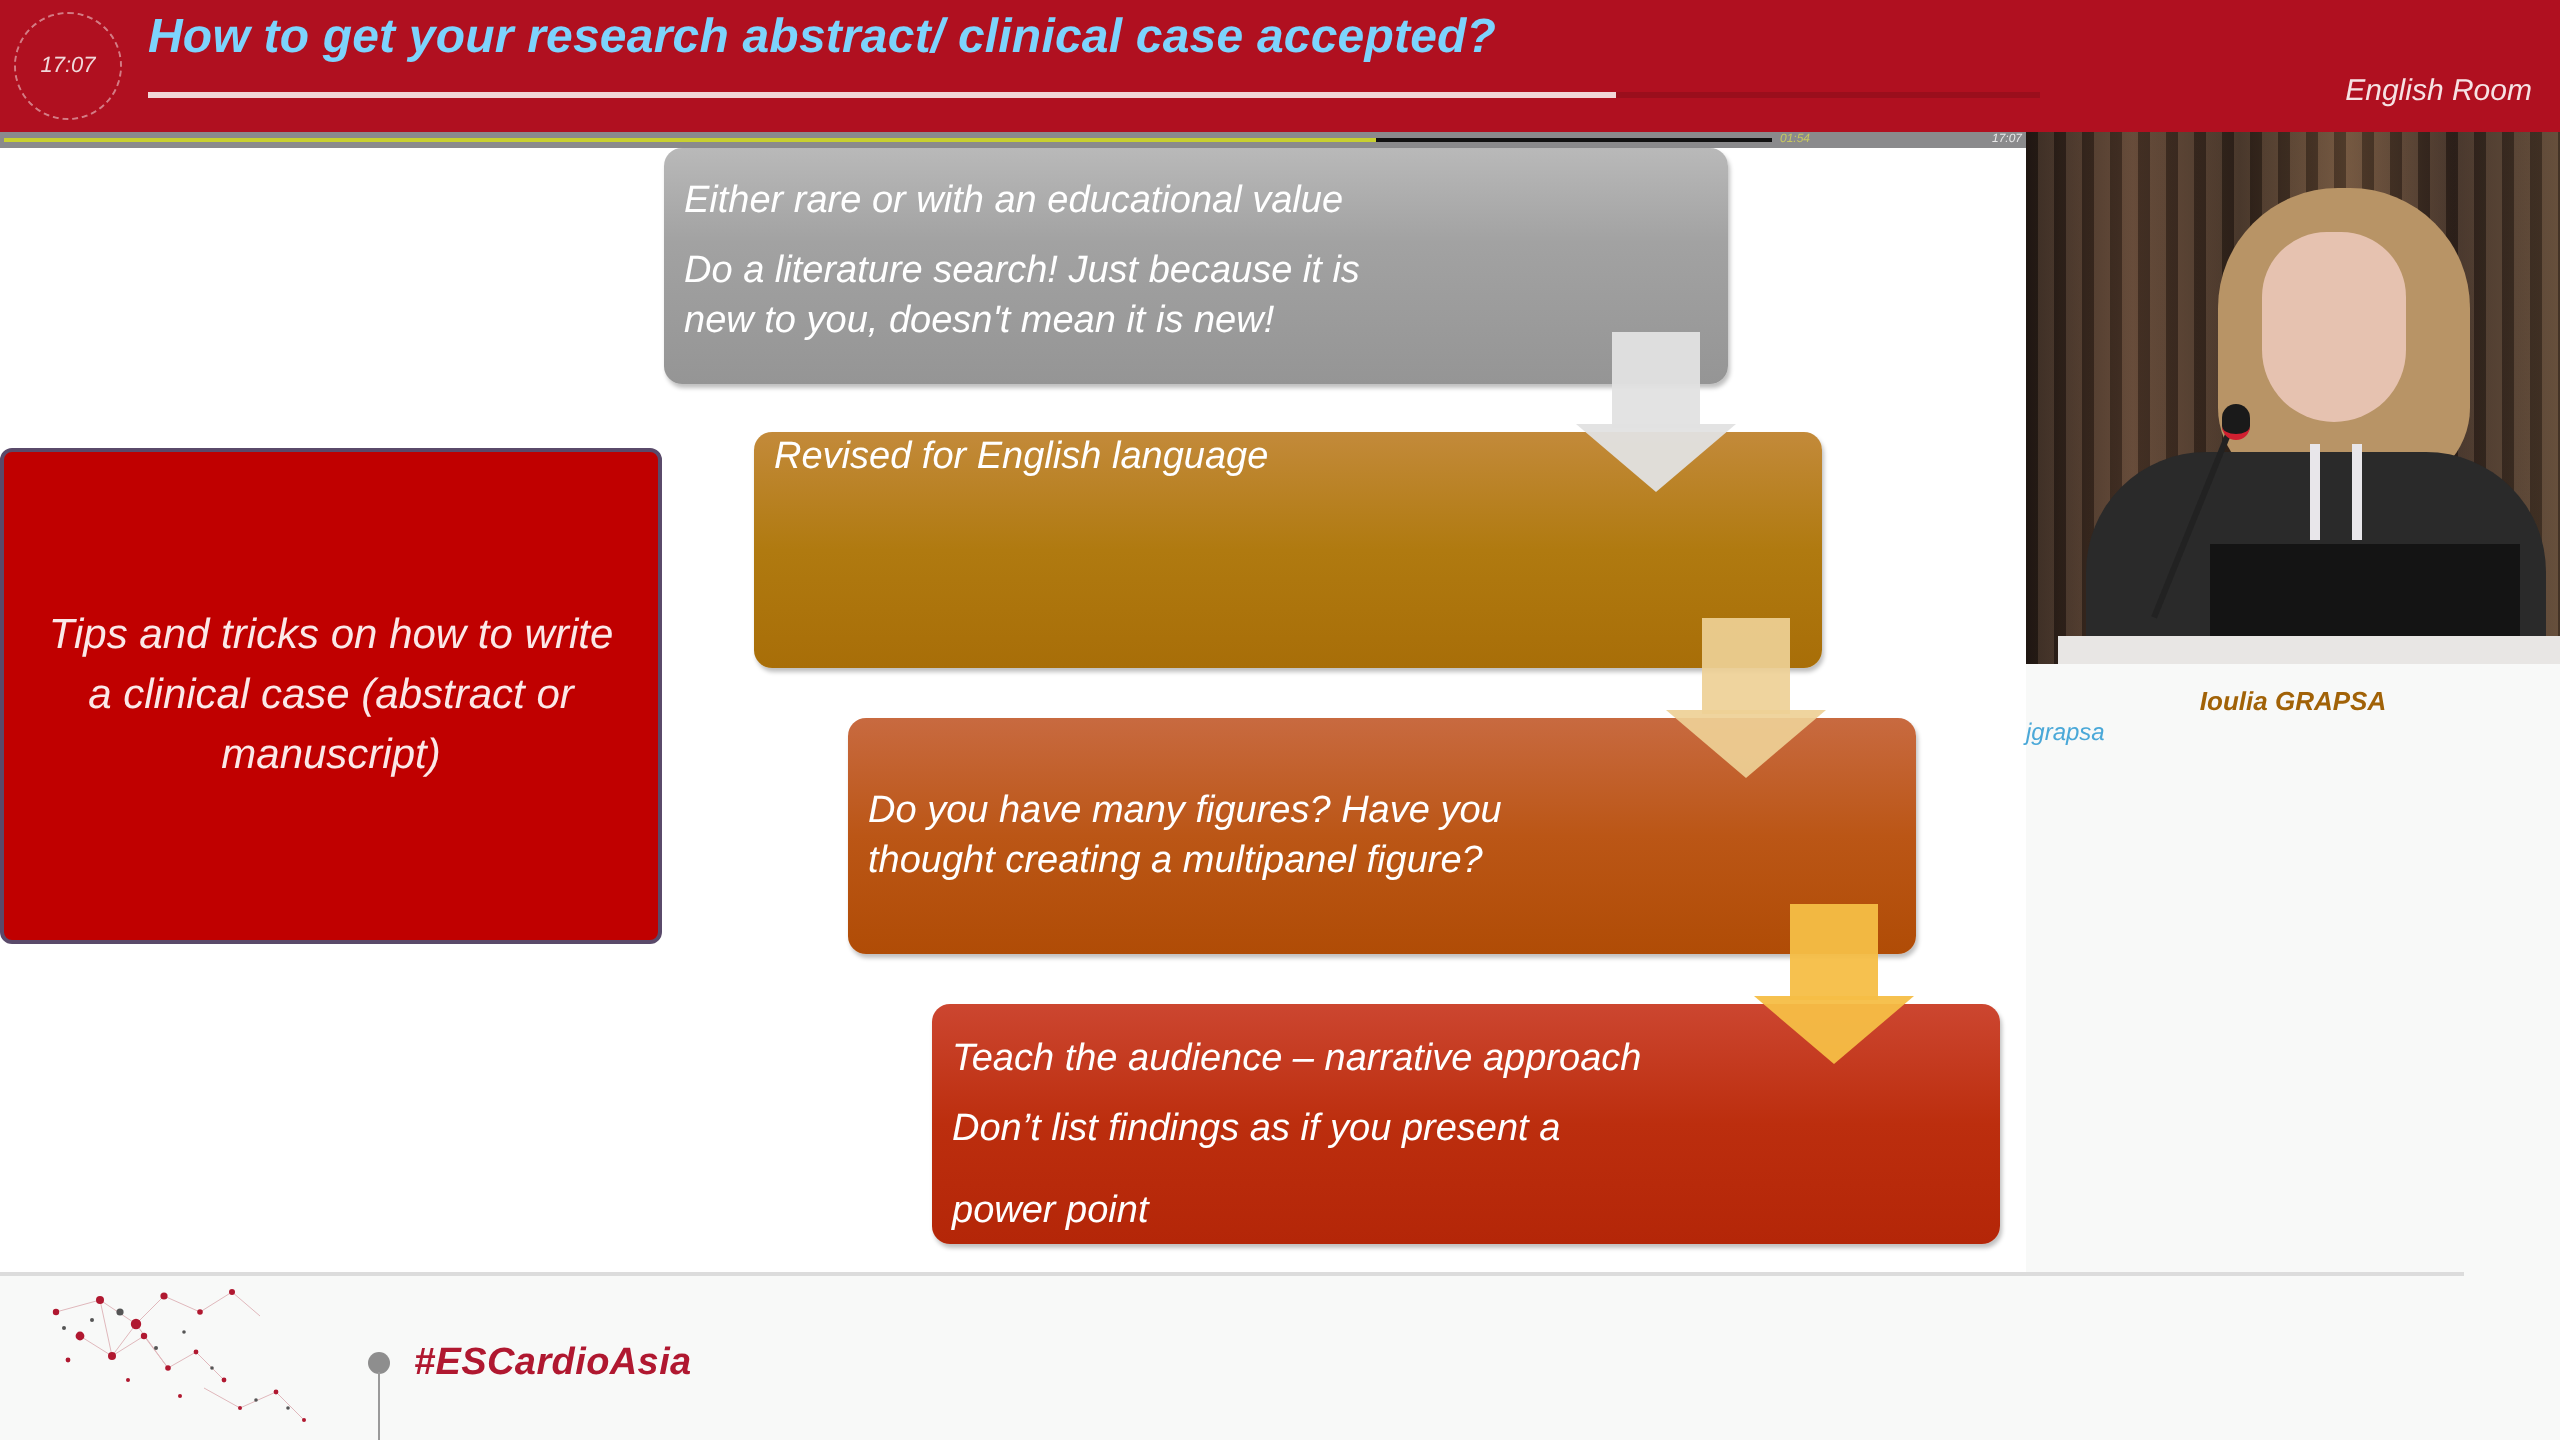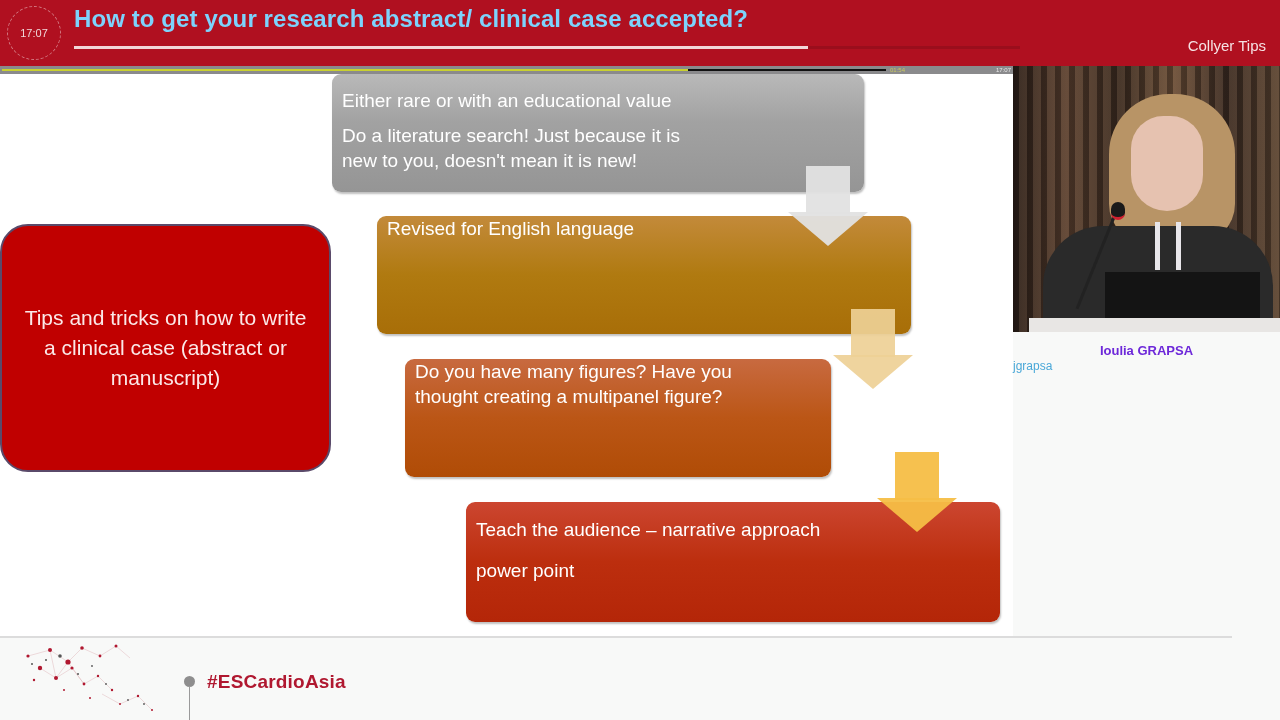--- a/index.html
+++ b/index.html
@@ -1,41 +1,41 @@
 <!DOCTYPE html>
 <html><head>
 <meta charset="utf-8">
 <style>
   * { margin: 0; padding: 0; box-sizing: border-box; }
   html, body { width: 1280px; height: 720px; overflow: hidden; background: #f8f9f8; font-family: "Liberation Sans", sans-serif; }
-  #root { position: relative; width: 1280px; height: 720px; }
+  #root { position: relative; width: 1280px; height: 720px; font-style: italic; }
 
   
   .header { position: absolute; left: 0; top: 0; width: 1280px; height: 66px; background: #b01020; }
   .clock { position: absolute; left: 7px; top: 6px; width: 54px; height: 54px; border-radius: 50%; border: 1px dashed rgba(255,255,255,0.45); color: #f0d8da; font-size: 11px; display: flex; align-items: center; justify-content: center; }
   .title { position: absolute; left: 74px; top: 5px; color: #7dd3fc; font-size: 24px; font-weight: bold; letter-spacing: 0.1px; white-space: nowrap; }
   .title-track { position: absolute; left: 74px; top: 46px; width: 946px; height: 3px; background: #9a0e1c; }
   .title-fill { position: absolute; left: 0; top: 0; height: 3px; width: 734px; background: #f2d6d8; }
   .room { position: absolute; right: 14px; top: 37px; color: #f6e2e4; font-size: 15px; }
 
   
   .slide { position: absolute; left: 0; top: 66px; width: 1013px; height: 570px; background: #ffffff; overflow: hidden; }
   .player-bar { position: absolute; left: 0; top: 0; width: 1013px; height: 8px; background: #8a8a8c; }
   .player-played { position: absolute; left: 2px; top: 3px; height: 2px; width: 686px; background: #c8d030; }
   .player-buffer { position: absolute; left: 688px; top: 3px; height: 2px; width: 198px; background: #111; }
   .player-elapsed { position: absolute; left: 890px; top: 0px; font-size: 6px; color: #c8c860; line-height: 8px; }
   .player-total { position: absolute; right: 2px; top: 0px; font-size: 6px; color: #e8e8e8; line-height: 8px; }
 
-  .topic-box { position: absolute; left: 0; top: 158px; width: 331px; height: 248px; background: #c00000; border: 2px solid #5a4a6a; border-radius: 28px; display: flex; align-items: center; justify-content: center; text-align: center; color: #fbe8e8; font-size: 21px; line-height: 30px; padding: 0 20px; }
+  .topic-box { position: absolute; left: 0; top: 158px; width: 331px; height: 248px; background: #c00000; border: 2px solid #5a4a6a; border-radius: 6px; display: flex; align-items: center; justify-content: center; text-align: center; color: #fbe8e8; font-size: 21px; line-height: 30px; padding: 0 20px; }
 
   .step { position: absolute; border-radius: 9px; color: #ffffff; font-size: 19px; line-height: 25px; padding-left: 10px; box-shadow: 1px 2px 2px rgba(0,0,0,0.25); }
   .step p { white-space: nowrap; }
   .step1 { left: 332px; top: 8px; width: 532px; height: 118px; background: linear-gradient(#b9b9b9, #a2a2a2 40%, #959595); padding-top: 14px; }
   .step2 { left: 377px; top: 150px; width: 534px; height: 118px; background: linear-gradient(#c38a3a, #b07a10 50%, #a86e08); display: flex; align-items: flex-start; }
-  .step3 { left: 405px; top: 293px; width: 426px; height: 118px; background: linear-gradient(#c86a40, #bb5616 50%, #b04c06); display: flex; }
+  .step3 { left: 424px; top: 293px; width: 534px; height: 118px; background: linear-gradient(#c86a40, #bb5616 50%, #b04c06); display: flex; align-items: center; }
   .step4 { left: 466px; top: 436px; width: 534px; height: 120px; background: linear-gradient(#cc4630, #bc2e0e 50%, #b42608); padding-top: 15px; }
   .step1 p + p, .step4 p + p { margin-top: 10px; }
 
   .arrow { position: absolute; width: 80px; height: 80px; }
   .arrow .shaft { position: absolute; left: 18px; top: 0; width: 44px; height: 48px; }
   .arrow .head { position: absolute; left: 0; top: 46px; width: 0; height: 0; border-left: 40px solid transparent; border-right: 40px solid transparent; }
   .a1 { left: 788px; top: 100px; }
   .a1 .shaft { background: rgba(226,226,226,0.95); }
   .a1 .head { border-top: 34px solid rgba(226,226,226,0.95); }
   .a2 { left: 833px; top: 243px; }
@@ -50,42 +50,42 @@
   .curtain-stripes { position: absolute; inset: 0; background: repeating-linear-gradient(90deg, rgba(0,0,0,0.25) 0 6px, rgba(255,220,180,0.08) 6px 14px); }
   .person-hair { position: absolute; left: 96px; top: 28px; width: 126px; height: 150px; border-radius: 60px 60px 40px 40px; background: #b89466; }
   .person-face { position: absolute; left: 118px; top: 50px; width: 72px; height: 95px; border-radius: 36px 36px 40px 40px; background: #e6c2b0; }
   .person-body { position: absolute; left: 30px; top: 160px; width: 230px; height: 120px; border-radius: 60px 60px 0 0; background: #2a2a2a; }
   .lanyard { position: absolute; left: 142px; top: 156px; width: 26px; height: 48px; border-left: 5px solid #e8e6ea; border-right: 5px solid #e8e6ea; }
   .laptop { position: absolute; left: 92px; top: 206px; width: 155px; height: 46px; background: #141414; }
   .podium { position: absolute; left: 16px; top: 252px; width: 251px; height: 14px; background: #e8e6e4; }
   .mic-stand { position: absolute; left: 100px; top: 150px; width: 3px; height: 100px; background: #222; transform: rotate(22deg); transform-origin: top; }
   .mic-head { position: absolute; left: 98px; top: 136px; width: 14px; height: 18px; border-radius: 7px; background: #1a1a1a; border-bottom: 3px solid #d02030; }
 
-  .speaker-name { position: absolute; left: 1013px; top: 343px; width: 267px; text-align: center; color: #6d28d9; font-size: 13px; font-weight: bold; }
+  .speaker-name { position: absolute; left: 1013px; top: 343px; width: 267px; text-align: center; color: #a16207; font-size: 13px; font-weight: bold; }
   .speaker-handle { position: absolute; left: 1013px; top: 359px; width: 267px; color: #4aa8d8; font-size: 12px; }
 
   
   .footer { position: absolute; left: 0; top: 636px; width: 1232px; height: 84px; background: #f8f9f8; border-top: 2px solid #dcdcdc; }
   .map-logo { position: absolute; left: 20px; top: 0; width: 150px; height: 80px; }
   .timeline-dot { position: absolute; left: 184px; top: 38px; width: 11px; height: 11px; border-radius: 50%; background: #8e8e8e; }
   .timeline-line { position: absolute; left: 189px; top: 48px; width: 1px; height: 36px; background: #9a9a9a; }
   .hashtag { position: absolute; left: 207px; top: 33px; color: #b01830; font-size: 19px; font-weight: bold; letter-spacing: 0.2px; }
 </style>
 </head>
 <body>
 
 <div id="root">
 
   <div class="header">
     <div class="clock">17:07</div>
     <div class="title">How to get your research abstract/ clinical case accepted?</div>
     <div class="title-track">
       <div class="title-fill"></div>
     </div>
-    <div class="room">Collyer Tips</div>
+    <div class="room">English Room</div>
   </div>
 
   <div class="slide">
     <div class="player-bar">
       <div class="player-played"></div>
       <div class="player-buffer"></div>
       <span class="player-elapsed">01:54</span>
       <span class="player-total">17:07</span>
     </div>
 
@@ -103,20 +103,21 @@
 
     <div class="step step3">
       <div>
         <p>Do you have many figures? Have you</p>
         <p>thought creating a multipanel figure?</p>
       </div>
     </div>
 
     <div class="step step4">
       <p>Teach the audience – narrative approach</p>
+      <p>Don’t list findings as if you present a</p>
       <p style="margin-top:16px">power point</p>
     </div>
 
     <div class="arrow a1">
         <div class="shaft"></div>
         <div class="head"></div>
       </div>
     <div class="arrow a2">
         <div class="shaft"></div>
         <div class="head"></div>

